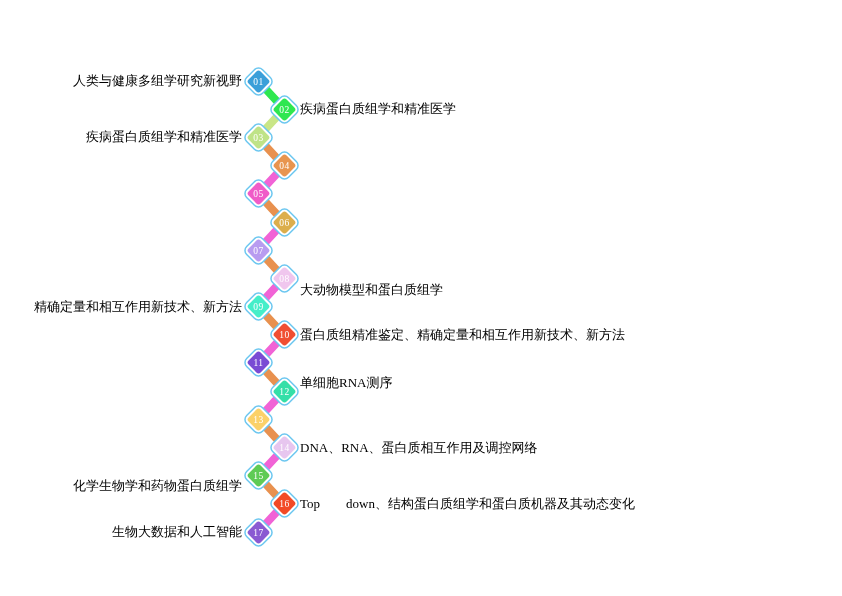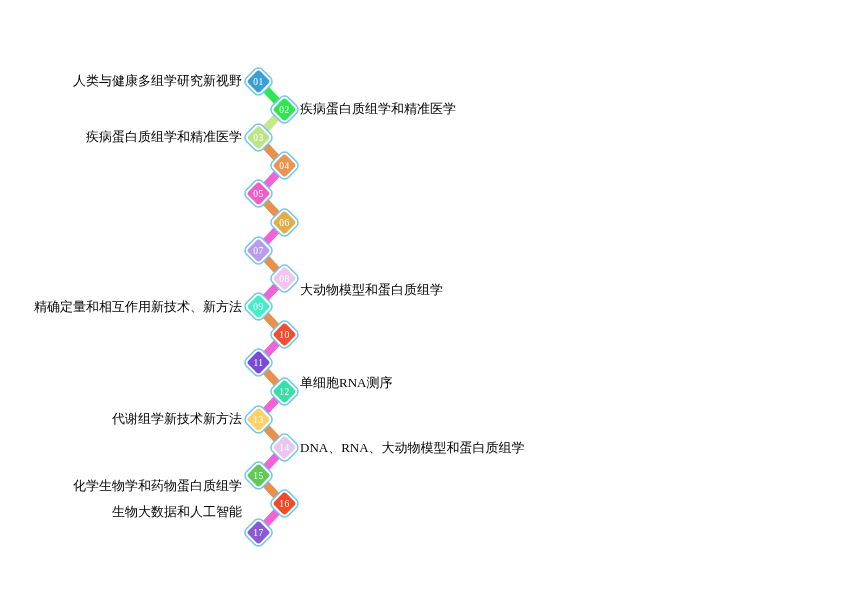--- a/index.html
+++ b/index.html
@@ -108,45 +108,46 @@
     <div class="label right" style="top: 268.3px; margin-top: 12px;">大动物模型和蛋白质组学</div>
     <div class="connector" style="width: 38.3px; left: 251.8px; top: 316.6px; transform: rotate(0.8258rad); background: rgb(232, 145, 79);"></div>
     <div class="diamond" style="left: 247.5px; top: 296px; background: rgb(69, 238, 201);">
       <span class="num">09</span>
     </div>
     <div class="label left" style="top: 296.5px;">精确定量和相互作用新技术、新方法</div>
     <div class="connector" style="width: 38.3px; left: 251.8px; top: 344.8px; transform: rotate(2.3158rad); background: rgb(241, 99, 214);"></div>
     <div class="diamond" style="left: 273.5px; top: 324.2px; background: rgb(240, 79, 51);">
       <span class="num">10</span>
     </div>
+    <div class="label right" style="top: 324.7px;">蛋白质组精准鉴定、精确定量和相互作用新技术、新方法</div>
     <div class="connector" style="width: 38.3px; left: 251.8px; top: 373px; transform: rotate(0.8258rad); background: rgb(232, 145, 79);"></div>
     <div class="diamond" style="left: 247.5px; top: 352.4px; background: rgb(122, 75, 212);">
       <span class="num">11</span>
     </div>
     <div class="connector" style="width: 38.3px; left: 251.8px; top: 401.2px; transform: rotate(2.3158rad); background: rgb(241, 99, 214);"></div>
     <div class="diamond" style="left: 273.5px; top: 380.6px; background: rgb(53, 223, 168);">
       <span class="num">12</span>
     </div>
     <div class="label right" style="top: 373px;">单细胞RNA测序</div>
     <div class="connector" style="width: 38.3px; left: 251.8px; top: 429.4px; transform: rotate(0.8258rad); background: rgb(232, 145, 79);"></div>
     <div class="diamond" style="left: 247.5px; top: 408.8px; background: rgb(251, 209, 105);">
       <span class="num">13</span>
     </div>
-    <div class="label left" style="top: 409.3px;">代谢组学新技术新方法</div>
     <div class="connector" style="width: 38.3px; left: 251.8px; top: 457.6px; transform: rotate(2.3158rad); background: rgb(241, 99, 214);"></div>
     <div class="diamond" style="left: 273.5px; top: 437px; background: rgb(231, 198, 239);">
       <span class="num">14</span>
     </div>
-    <div class="label right" style="top: 437.5px;">DNA、RNA、大动物模型和蛋白质组学</div>
+    <div class="label right" style="top: 437.5px;">DNA、RNA、蛋白质相互作用及调控网络</div>
     <div class="connector" style="width: 38.3px; left: 251.8px; top: 485.8px; transform: rotate(0.8258rad); background: rgb(232, 145, 79);"></div>
     <div class="diamond" style="left: 247.5px; top: 465.2px; background: rgb(95, 203, 85);">
       <span class="num">15</span>
     </div>
     <div class="label left" style="top: 476px;">化学生物学和药物蛋白质组学</div>
     <div class="connector" style="width: 38.3px; left: 251.8px; top: 513.9px; transform: rotate(2.3158rad); background: rgb(241, 99, 214);"></div>
     <div class="diamond" style="left: 273.5px; top: 493.4px; background: rgb(242, 74, 38);">
       <span class="num">16</span>
     </div>
+    <div class="label right" style="top: 493.9px;">Top　　down、结构蛋白质组学和蛋白质机器及其动态变化</div>
     <div class="diamond" style="left: 247.5px; top: 521.5px; background: rgb(138, 90, 210);">
       <span class="num">17</span>
     </div>
-    <div class="label left" style="top: 502px;">生物大数据和人工智能</div>
+    <div class="label left" style="top: 522px;">生物大数据和人工智能</div>
   </div>
 
 </body></html>

